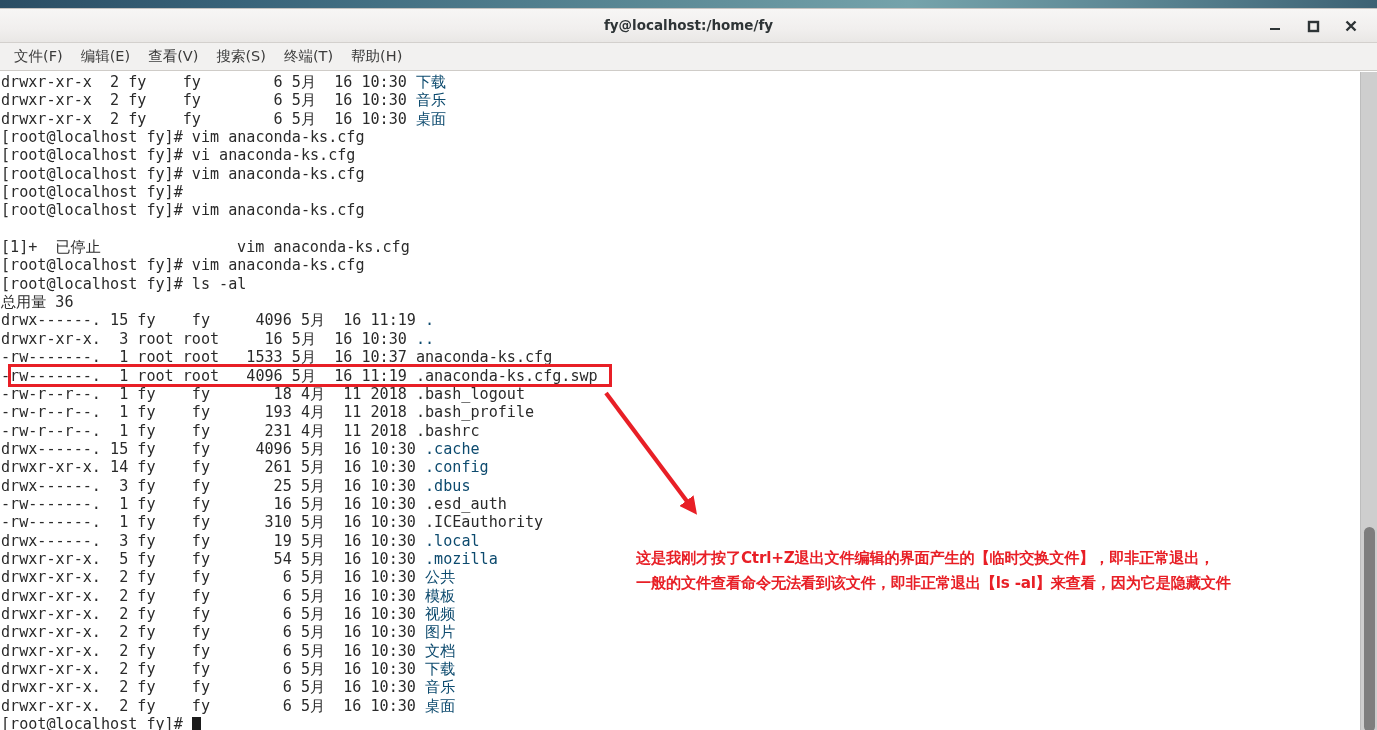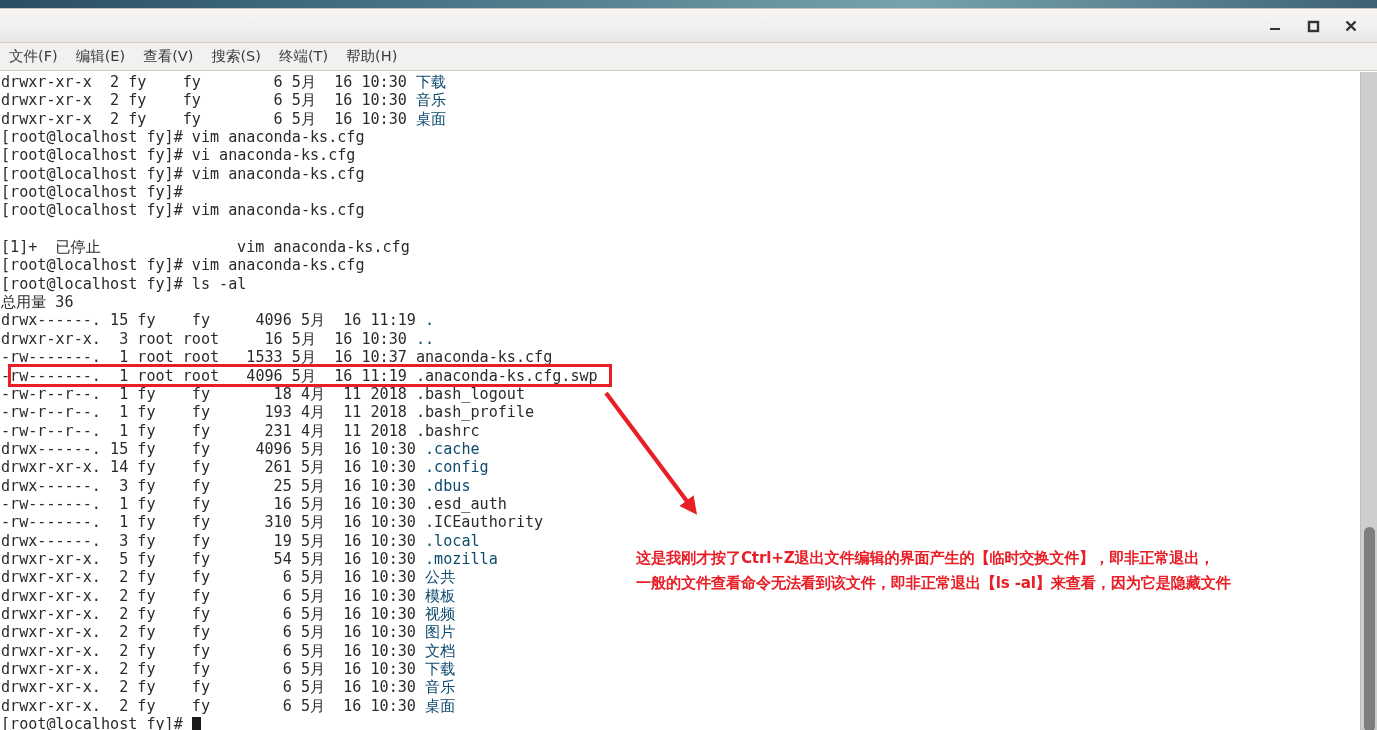--- a/index.html
+++ b/index.html
@@ -70,20 +70,21 @@
     cursor: default;
   }
   .win-btn svg { display: block; }
 
   .menubar {
     height: 28px;
     background: #f2f1f0;
     border-bottom: 1px solid #cfccc8;
     display: flex;
     align-items: center;
+    padding-left: 5px;
     box-sizing: border-box;
   }
   .menu-item {
     font-family: "DejaVu Sans", sans-serif;
     font-size: 14.5px;
     color: #3b3b3b;
     padding: 2px 9px;
     cursor: default;
     white-space: nowrap;
   }
@@ -187,20 +188,21 @@
 </head>
 <body>
 
 <div class="screen">
 
   <div class="desktop-strip"></div>
 
   <div class="window">
 
     <div class="titlebar">
+      <div class="title-text">fy@localhost:/home/fy</div>
       <div class="win-btns">
         <div class="win-btn">
           <svg width="20" height="20" viewBox="0 0 20 20">
               <rect x="5" y="12" width="10" height="2" fill="#2e3436"></rect>
             </svg>
         </div>
         <div class="win-btn">
           <svg width="20" height="20" viewBox="0 0 20 20">
               <rect x="6" y="6" width="9" height="9" fill="none" stroke="#2e3436" stroke-width="2.4"></rect>
             </svg>

